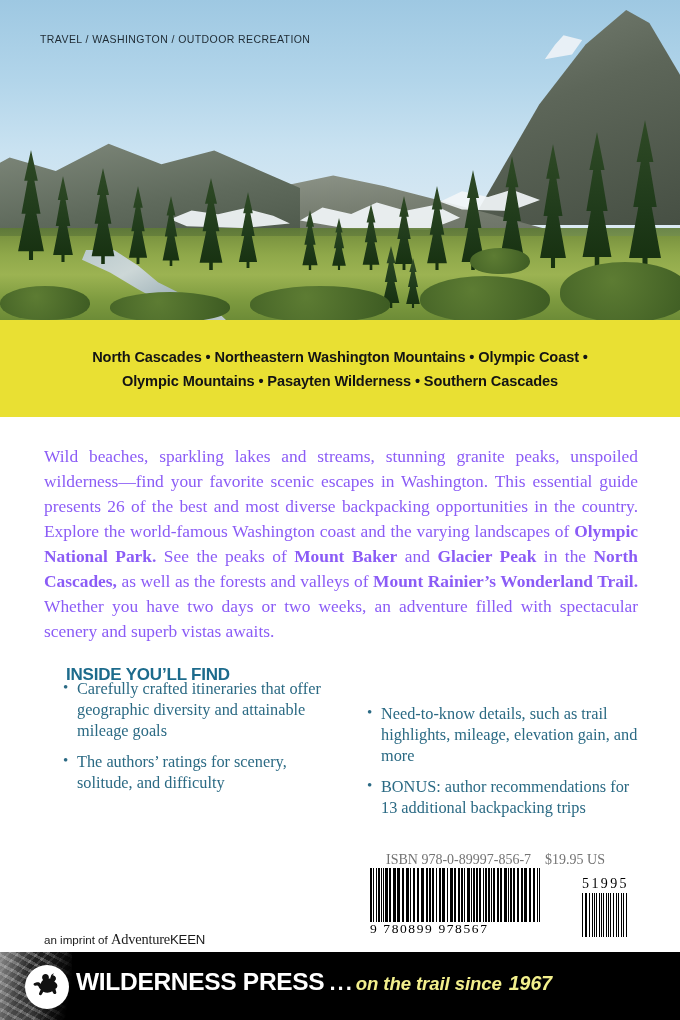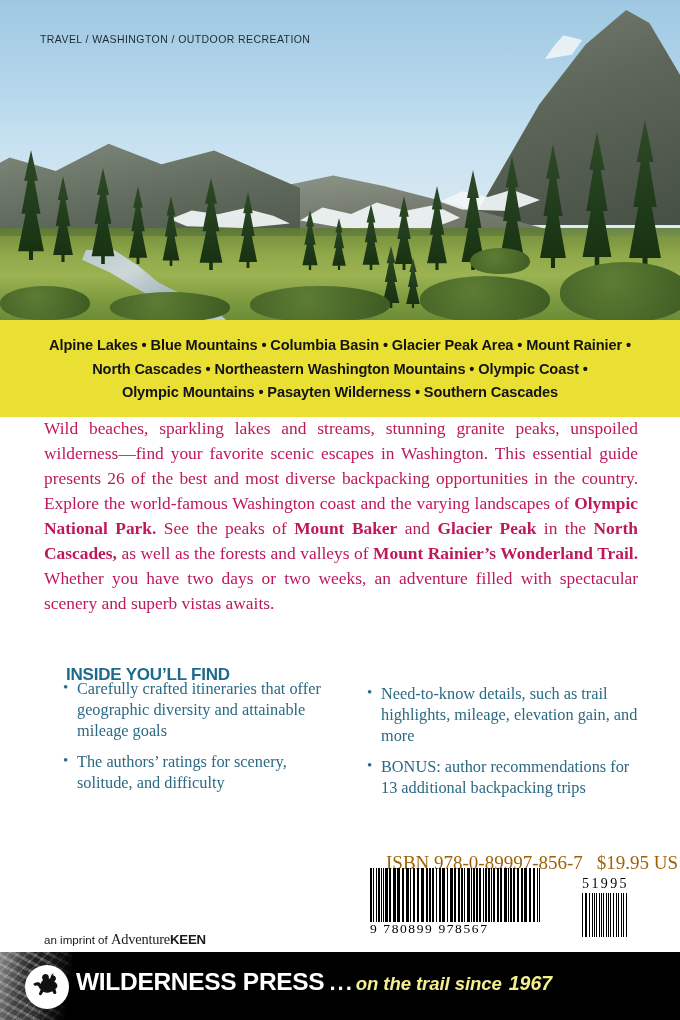--- a/index.html
+++ b/index.html
@@ -108,26 +108,26 @@
     font-weight: bold;
     font-size: 14.6px;
     color: #141414;
     letter-spacing: -.12px;
     line-height: 1.62;
     white-space: nowrap;
   }
 
   
   .blurb {
-    position: absolute; left: 44px; top: 416px;
+    position: absolute; left: 44px; top: 444px;
     width: 594px;
     font-family: "Liberation Serif", serif;
     font-size: 17.4px;
     line-height: 1.44;
-    color: #be185d;
+    color: #8b5cf6;
     text-align: justify;
     text-justify: inter-word;
   }
   .blurb b { font-weight: bold; }
 
   
   .inside-head {
     position: absolute; left: 66px; top: 665px;
     font-family: "Liberation Sans", sans-serif;
     font-weight: bold;
@@ -135,43 +135,43 @@
     letter-spacing: -.2px;
     color: #1d6b8c;
   }
   .cols {
     position: absolute; left: 62px; top: 679px;
     width: 586px;
     display: flex;
     gap: 22px;
   }
   .col { width: 282px; }
-  .col.right { padding-top: 5px; }
+  .col.right { padding-top: 5px; margin-top: 20px; }
   .bullet {
     position: relative;
     padding-left: 15px;
     margin-bottom: 10px;
     font-family: "Liberation Serif", serif;
     font-size: 16.3px;
     line-height: 1.285;
     color: #2b6a84;
   }
   .bullet::before {
     content: "\2022";
     position: absolute; left: 1px; top: -1px;
     font-size: 15px;
     color: #2b6a84;
   }
 
   
   .isbn-line {
     position: absolute; left: 386px; top: 852px;
     font-family: "Liberation Serif", serif;
-    font-size: 19px;
-    color: #a16207;
+    font-size: 14px;
+    color: #737373;
     white-space: nowrap;
   }
   .isbn-line .price { margin-left: 14px; }
 
   .barcode-zone {
     position: absolute; left: 370px; top: 868px;
     display: flex; align-items: flex-end; gap: 14px;
   }
   .bc-main { width: 172px; }
   .bc-addon { width: 72px; padding-left: 26px; }
@@ -204,21 +204,21 @@
     color: #1a1a1a;
     white-space: nowrap;
   }
   .imprint .ak-adventure {
     font-family: "Liberation Serif", serif;
     font-size: 14.4px;
     letter-spacing: -.2px;
   }
   .imprint .ak-keen {
     font-family: "Liberation Sans", sans-serif;
-    font-weight: bold;
+    font-weight: normal;
     font-size: 13.2px;
     letter-spacing: -.2px;
   }
 
   
   .footer {
     position: absolute; left: 0; top: 952px;
     width: 680px; height: 68px;
     background: #000;
     overflow: hidden;
@@ -324,21 +324,20 @@
     <div class="shrub" style="left:110px; top:292px; width:120px; height:30px;"></div>
     <div class="shrub" style="left:250px; top:286px; width:140px; height:36px;"></div>
     <div class="shrub" style="left:420px; top:276px; width:130px; height:46px;"></div>
     <div class="shrub" style="left:560px; top:262px; width:130px; height:60px;"></div>
     <div class="shrub" style="left:470px; top:248px; width:60px;  height:26px;"></div>
 
     <div class="photo-kicker">TRAVEL / WASHINGTON / OUTDOOR RECREATION</div>
   </div>
 
   <div class="yellow-band">
-    <div class="region-line">Alpine Lakes • Blue Mountains • Columbia Basin • Glacier Peak Area • Mount Rainier •</div>
     <div class="region-line">North Cascades • Northeastern Washington Mountains • Olympic Coast •</div>
     <div class="region-line">Olympic Mountains • Pasayten Wilderness • Southern Cascades</div>
   </div>
 
   <p class="blurb"><span>Wild beaches, sparkling lakes and streams, stunning granite peaks, unspoiled wilderness—find your favorite scenic escapes in Washington. This essential guide presents 26 of the best and most diverse backpacking opportunities in the country. Explore the world-famous Washington coast and the varying landscapes of </span><b>Olympic National Park.</b><span> See the peaks of </span><b>Mount Baker</b><span> and </span><b>Glacier Peak</b><span> in the </span><b>North Cascades,</b><span> as well as the forests and valleys of </span><b>Mount Rainier’s Wonderland Trail.</b><span> Whether you have two days or two weeks, an adventure filled with spectacular scenery and superb vistas awaits.</span></p>
 
   <div class="inside-head">INSIDE YOU’LL FIND</div>
 
   <div class="cols">
     <div class="col left">

